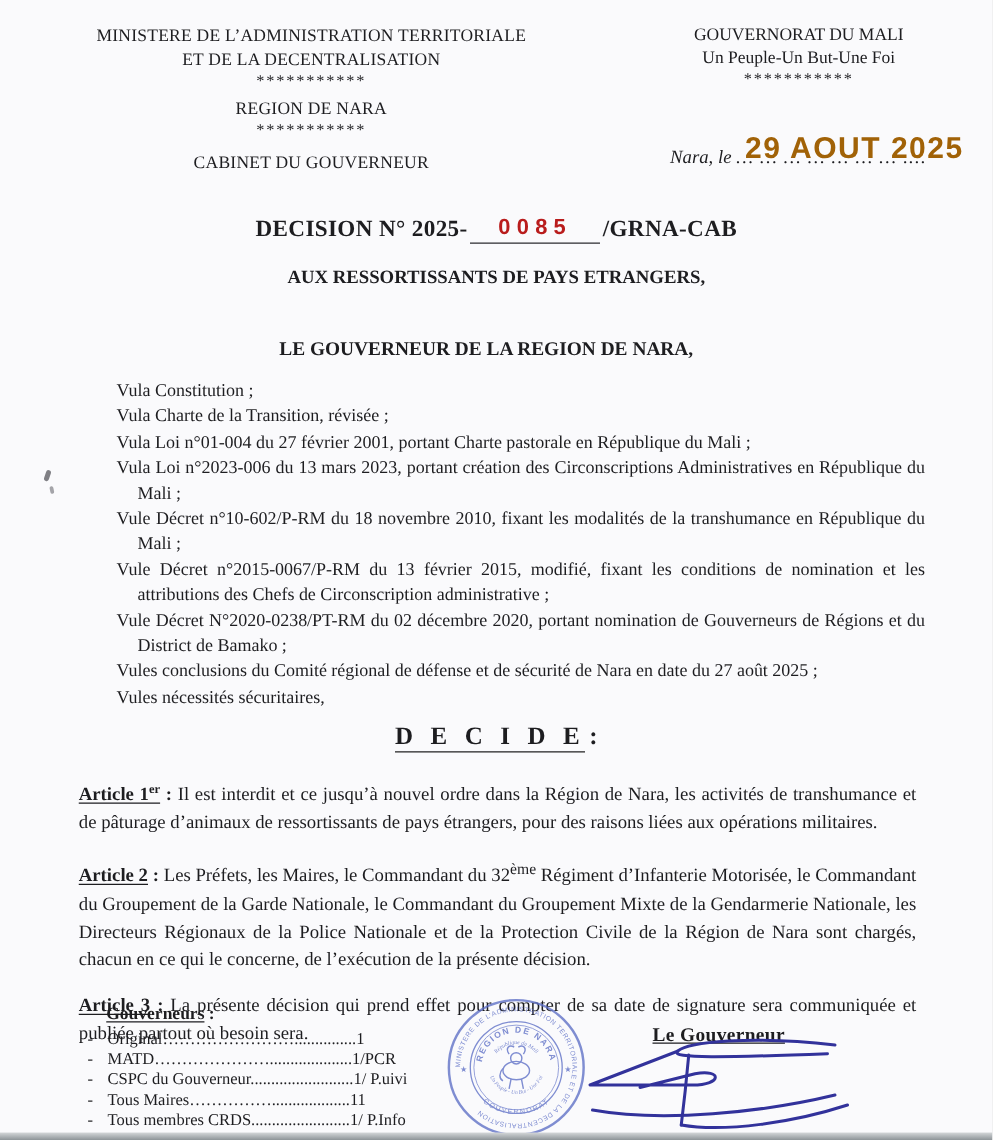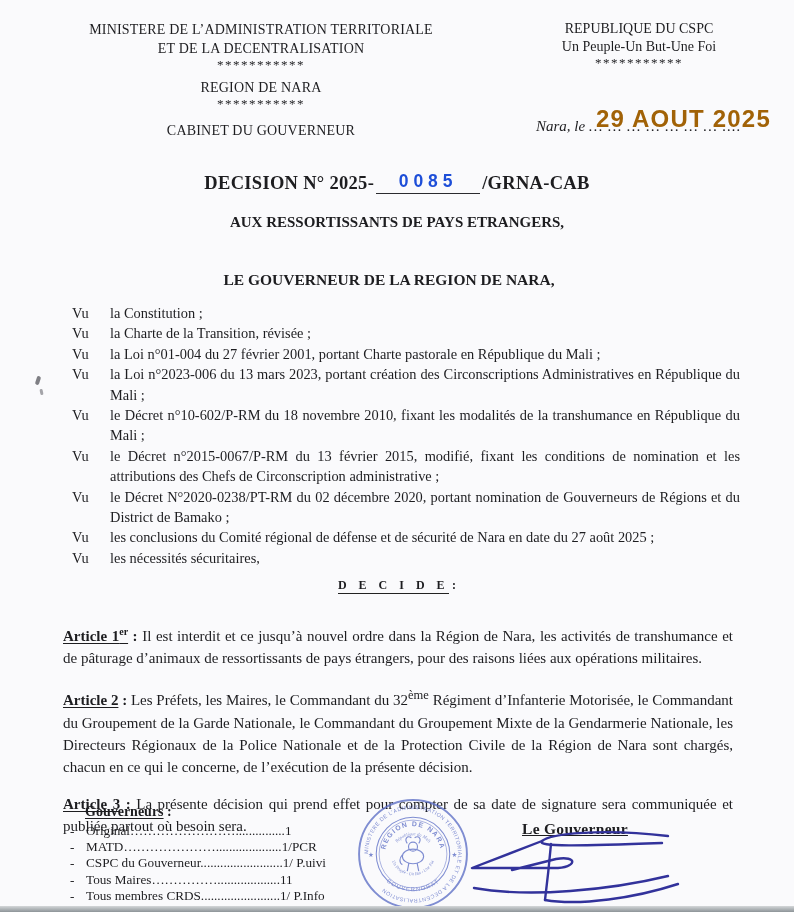--- a/index.html
+++ b/index.html
@@ -6,51 +6,51 @@
   .page{
     position:relative;
     width:794px;height:912px;
     margin:0 auto;
     background:#fafafc;
     font-family:"Liberation Serif", serif;
     color:#1d1d20;
     overflow:hidden;
   }
   
-  .hdr{position:absolute;top:20px;left:16px;right:0;display:flex;justify-content:space-between;}
+  .hdr{position:absolute;top:20px;left:4px;right:0;display:flex;justify-content:space-between;}
   .hdr-left{margin-left:61px;width:368px;text-align:center;font-size:14px;line-height:19px;letter-spacing:.2px;}
   .hdr-right{margin-right:40px;width:230px;text-align:center;font-size:14px;line-height:18px;}
   .stars{font-size:13px;line-height:13px;letter-spacing:1.5px;}
   .hdr-left .gap1{margin-top:7px;}
   .hdr-left .gap2{margin-top:11px;}
   .date-row{position:absolute;left:536px;top:118px;width:230px;font-size:15px;white-space:nowrap;}
   .date-row .place{font-style:italic;}
   .date-row .dots{letter-spacing:1px;font-style:italic;}
   .date-stamp{
     position:absolute;left:60px;top:-13px;
     font-family:"Liberation Sans", sans-serif;font-weight:700;
     font-size:24px;letter-spacing:1.2px;color:#a16207;white-space:nowrap;
   }
   
   .title{position:absolute;top:172px;left:0;right:0;text-align:center;font-weight:700;font-size:18.5px;letter-spacing:.3px;}
   .num-blank{display:inline-block;width:104px;border-bottom:1.6px solid #2b2b2f;text-align:center;margin:0 2px;vertical-align:bottom;}
   .num-blue{
     font-family:"Liberation Sans", sans-serif;font-weight:700;
-    color:#1d4ed8;font-size:17.5px;letter-spacing:5px;
+    color:#b91c1c;font-size:17.5px;letter-spacing:5px;
     position:relative;top:-1px;text-align:center;
   }
   .subtitle{position:absolute;top:213px;left:0;right:0;text-align:center;font-weight:700;font-size:15px;line-height:19.5px;}
   .authority{position:absolute;top:271px;left:0;right:16px;text-align:center;font-weight:700;font-size:15.5px;}
   
   .vu-list{position:absolute;top:303px;left:72px;width:668px;font-size:14.4px;line-height:20.4px;}
   .vu-row{display:flex;}
-  .vu-label{width:38px;flex:none;}
+  .vu-label{width:38px;flex:none;text-align:right;}
   .vu-text{width:630px;text-align:justify;}
   
-  .decide{position:absolute;top:578px;left:0;right:0;text-align:center;font-weight:700;font-size:12px;}
+  .decide{position:absolute;top:578px;left:0;right:0;text-align:center;font-weight:700;font-size:20px;}
   .decide .word{letter-spacing:4.5px;border-bottom:1.7px solid #222;padding-bottom:1px;}
   .decide .colon{margin-left:3px;}
   
   .articles{position:absolute;top:606px;left:63px;width:670px;font-size:15px;line-height:22.2px;}
   .article{text-align:justify;margin-bottom:2px;}
   .art-label{font-weight:700;text-decoration:underline;text-underline-offset:2px;}
   .art-label sup{font-size:10px;}
   .art-colon{font-weight:700;}
   
   .amp-head{position:absolute;left:85px;top:804px;font-size:14px;font-weight:700;}
@@ -74,21 +74,21 @@
   <div class="hdr">
     <div class="hdr-left">
       <div>MINISTERE DE L’ADMINISTRATION TERRITORIALE</div>
       <div>ET DE LA DECENTRALISATION</div>
       <div class="stars">***********</div>
       <div class="gap1">REGION DE NARA</div>
       <div class="stars">***********</div>
       <div class="gap2">CABINET DU GOUVERNEUR</div>
     </div>
     <div class="hdr-right">
-      <div>REPUBLIQUE DU CSPC</div>
+      <div>GOUVERNORAT DU MALI</div>
       <div>Un Peuple-Un But-Une Foi</div>
       <div class="stars">***********</div>
     </div>
   </div>
 
   <div class="date-row">
     <span class="place">Nara, le</span>
     <span class="dots">… … … … … … … ....</span>
     <span class="date-stamp">29 AOUT 2025</span>
   </div>

